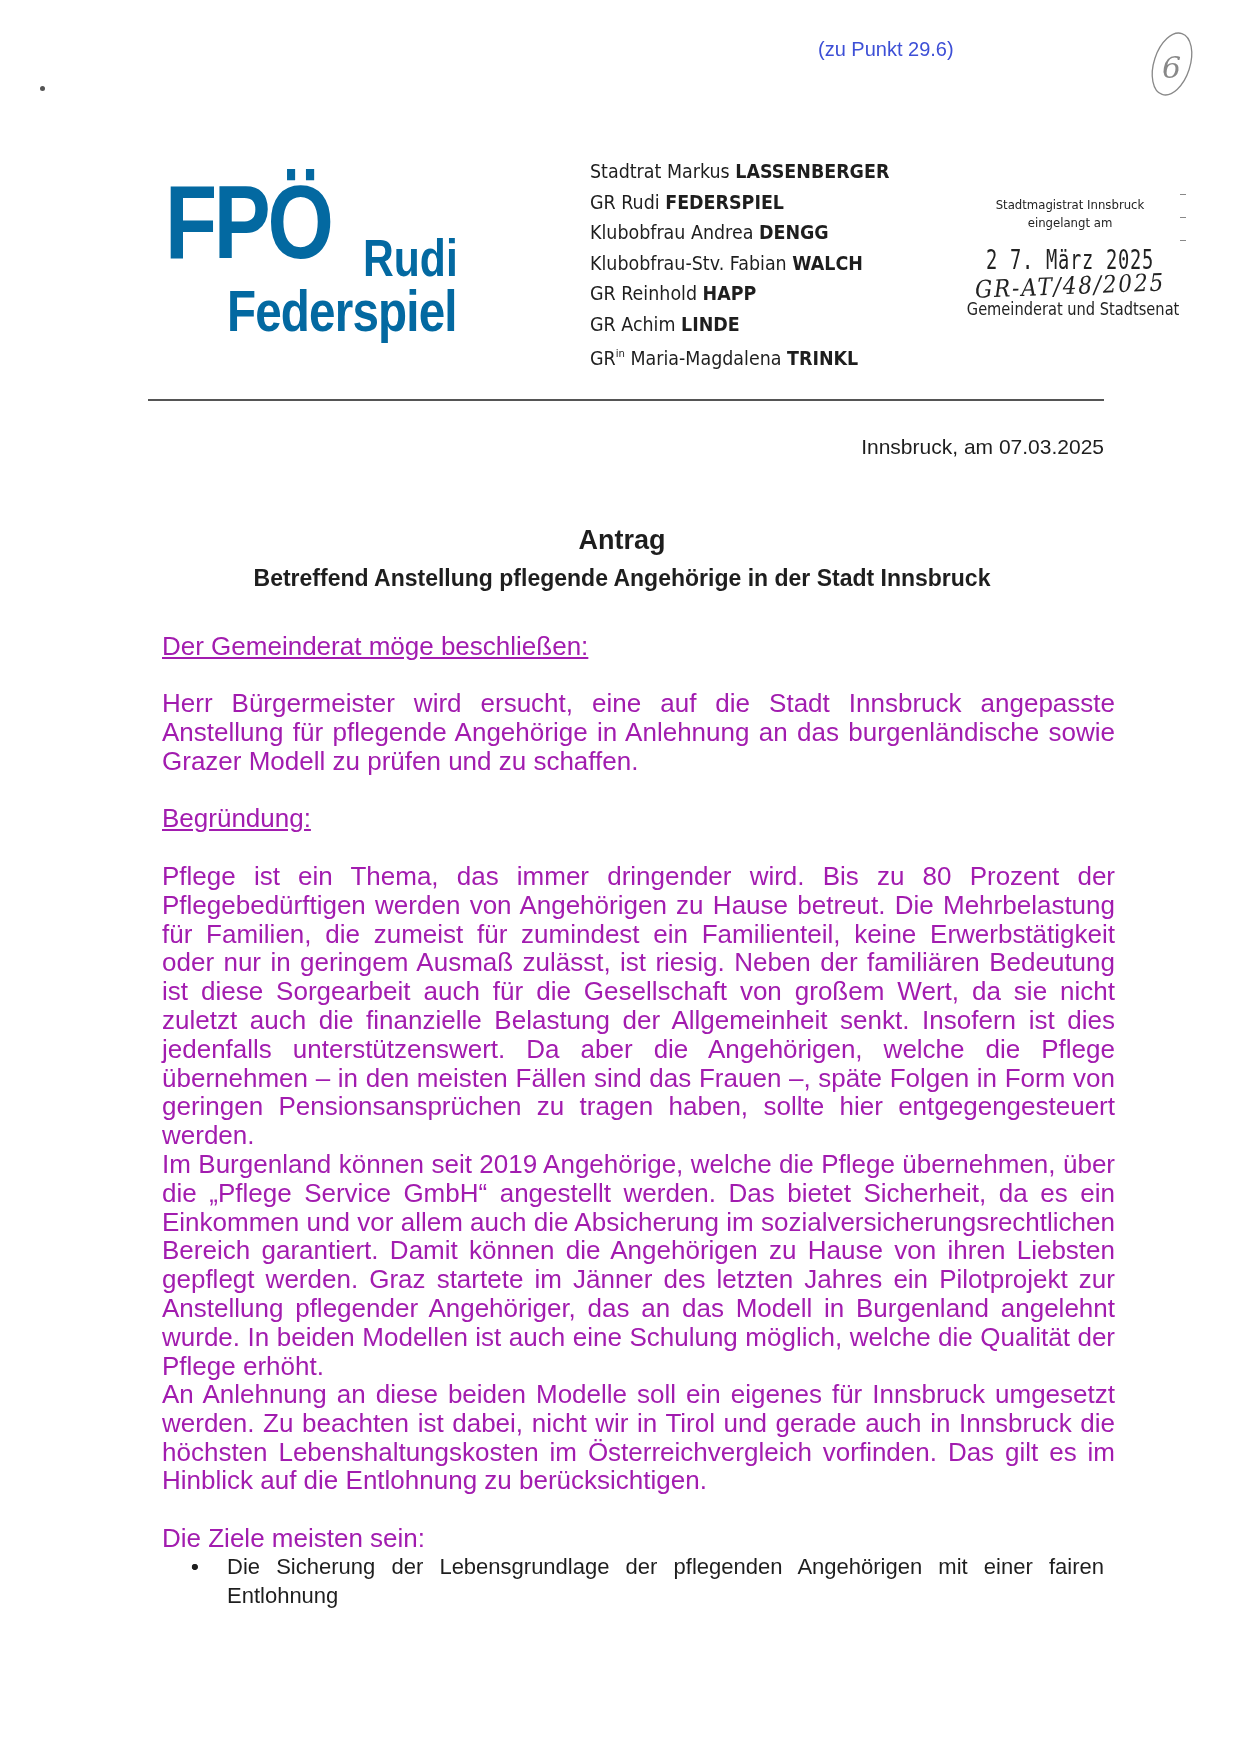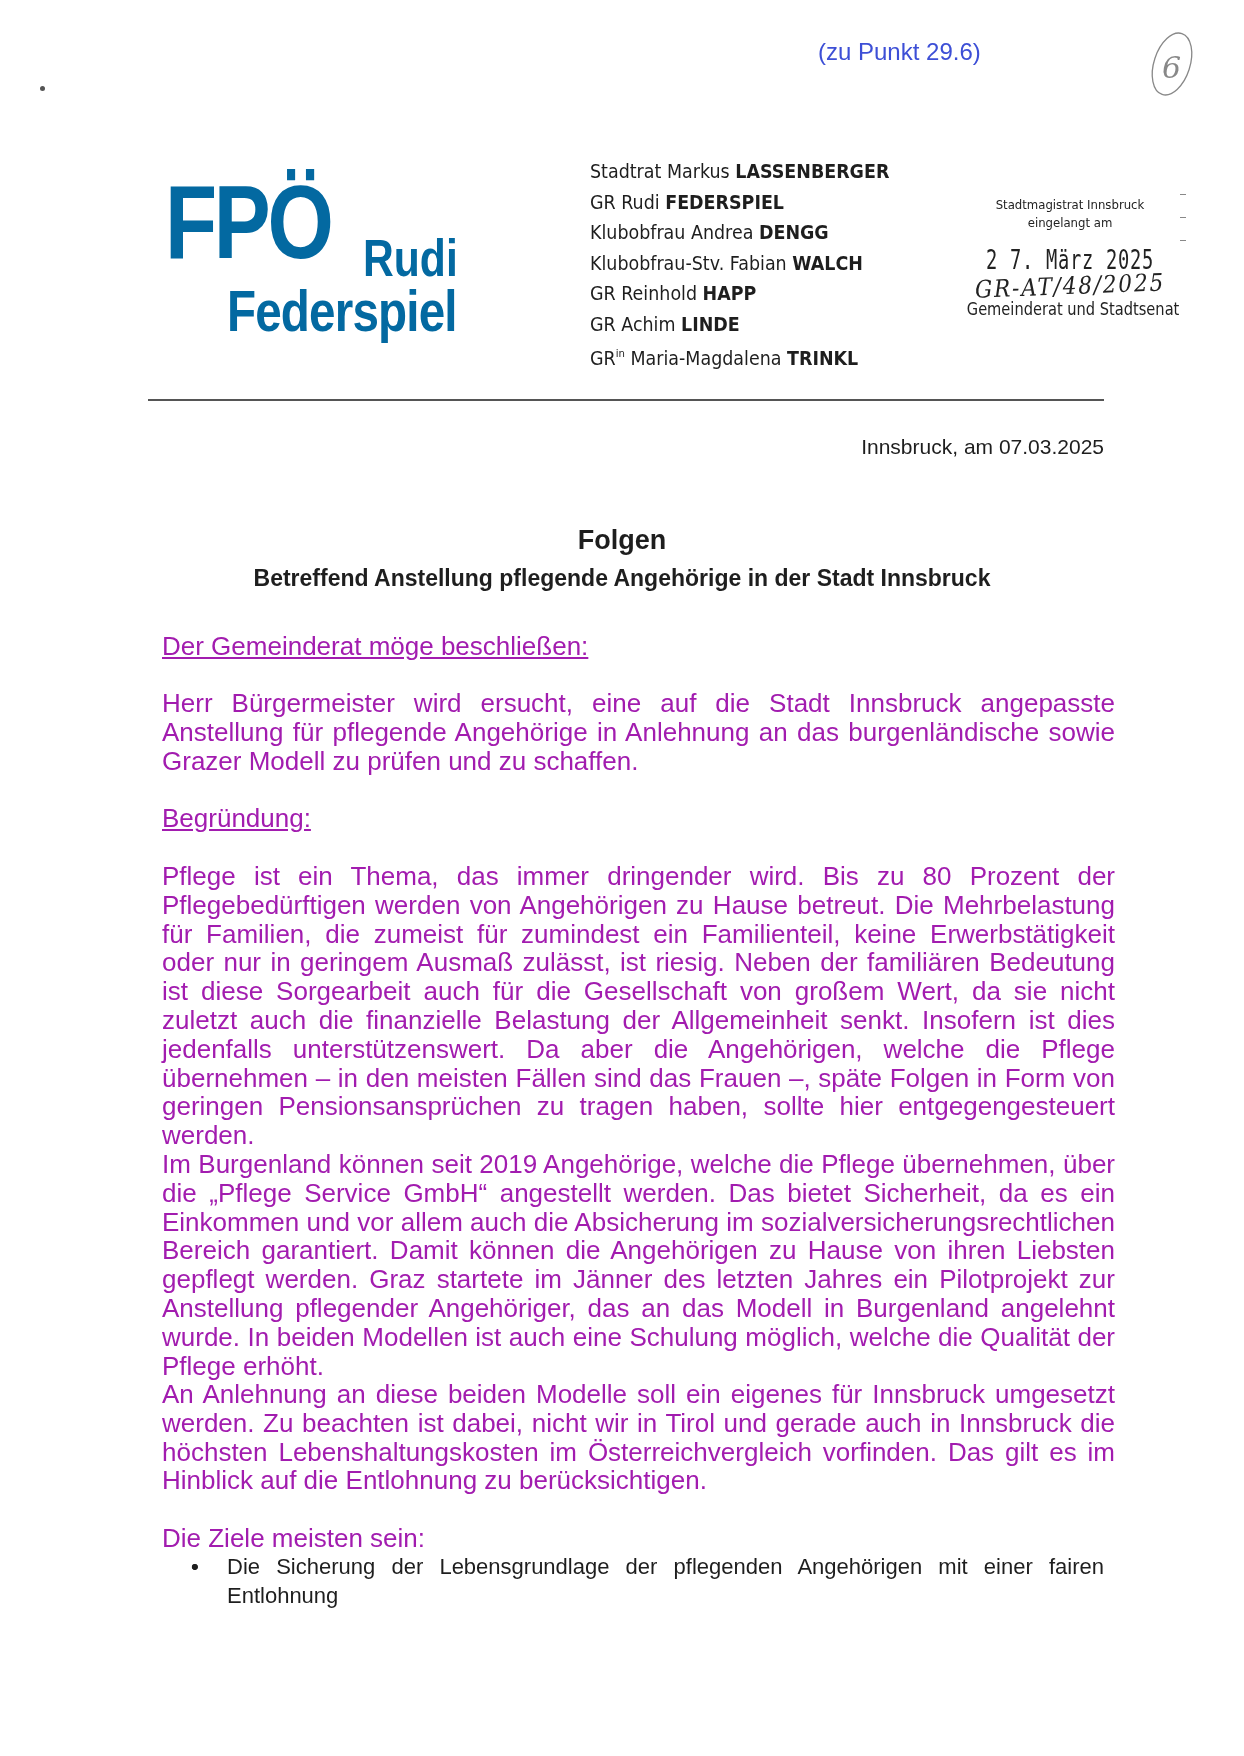--- a/index.html
+++ b/index.html
@@ -1,19 +1,19 @@
 <!DOCTYPE html>
 <html><head>
   <meta charset="utf-8">
   <style>
     * { box-sizing: border-box; margin: 0; padding: 0; }
     html, body { width: 1244px; height: 1756px; background: #ffffff; }
     body { position: relative; font-family: "Liberation Sans", sans-serif; color: #1e1e1e; overflow: hidden; }
 
-    .ref-note { position: absolute; left: 818px; top: 38px; font-size: 24px; color: #3d4fd6; }
+    .ref-note { position: absolute; left: 818px; top: 38px; font-size: 20px; color: #3d4fd6; }
     .page-mark { position: absolute; left: 1142px; top: 26px; width: 56px; height: 76px; }
     .scan-speck { position: absolute; left: 40px; top: 86px; width: 5px; height: 5px; background: #555; border-radius: 50%; }
 
     
     .logo { position: absolute; left: 165px; top: 160px; width: 320px; height: 200px; color: #0369a1; }
     .logo-fpo { position: absolute; left: 0; top: 10px; font-family: "Liberation Sans", sans-serif; font-weight: bold; font-size: 104px; letter-spacing: -4px; line-height: 1; transform: scaleX(0.82); transform-origin: left top; }
     .logo-rudi { position: absolute; left: 198px; top: 72px; font-weight: bold; font-size: 52px; line-height: 1; transform: scaleX(0.82); transform-origin: left top; }
     .logo-federspiel { position: absolute; left: 62px; top: 122px; font-weight: bold; font-size: 58px; line-height: 1; transform: scaleX(0.82); transform-origin: left top; letter-spacing: -1px; }
 
     
@@ -90,21 +90,21 @@
 <div class="stamp-ticks">
     <span></span>
     <span></span>
     <span></span>
   </div>
 
 <div class="divider"></div>
 
 <div class="place-date">Innsbruck, am 07.03.2025</div>
 
-<h1 class="title">Folgen</h1>
+<h1 class="title">Antrag</h1>
 <h2 class="subtitle">Betreffend Anstellung pflegende Angehörige in der Stadt Innsbruck</h2>
 
 <div class="body-text motion-heading underline">Der Gemeinderat möge beschließen:</div>
 <p class="body-text motion-text">Herr Bürgermeister wird ersucht, eine auf die Stadt Innsbruck angepasste Anstellung für pflegende Angehörige in Anlehnung an das burgenländische sowie Grazer Modell zu prüfen und zu schaffen.</p>
 
 <div class="body-text reason-heading underline">Begründung:</div>
 
 <p class="body-text para1">Pflege ist ein Thema, das immer dringender wird. Bis zu 80 Prozent der Pflegebedürftigen werden von Angehörigen zu Hause betreut. Die Mehrbelastung für Familien, die zumeist für zumindest ein Familienteil, keine Erwerbstätigkeit oder nur in geringem Ausmaß zulässt, ist riesig. Neben der familiären Bedeutung ist diese Sorgearbeit auch für die Gesellschaft von großem Wert, da sie nicht zuletzt auch die finanzielle Belastung der Allgemeinheit senkt. Insofern ist dies jedenfalls unterstützenswert. Da aber die Angehörigen, welche die Pflege übernehmen – in den meisten Fällen sind das Frauen –, späte Folgen in Form von geringen Pensionsansprüchen zu tragen haben, sollte hier entgegengesteuert werden.</p>
 <p class="body-text para2">Im Burgenland können seit 2019 Angehörige, welche die Pflege übernehmen, über die „Pflege Service GmbH“ angestellt werden. Das bietet Sicherheit, da es ein Einkommen und vor allem auch die Absicherung im sozialversicherungsrechtlichen Bereich garantiert. Damit können die Angehörigen zu Hause von ihren Liebsten gepflegt werden. Graz startete im Jänner des letzten Jahres ein Pilotprojekt zur Anstellung pflegender Angehöriger, das an das Modell in Burgenland angelehnt wurde. In beiden Modellen ist auch eine Schulung möglich, welche die Qualität der Pflege erhöht.</p>
 <p class="body-text para3">An Anlehnung an diese beiden Modelle soll ein eigenes für Innsbruck umgesetzt werden. Zu beachten ist dabei, nicht wir in Tirol und gerade auch in Innsbruck die höchsten Lebenshaltungskosten im Österreichvergleich vorfinden. Das gilt es im Hinblick auf die Entlohnung zu berücksichtigen.</p>

